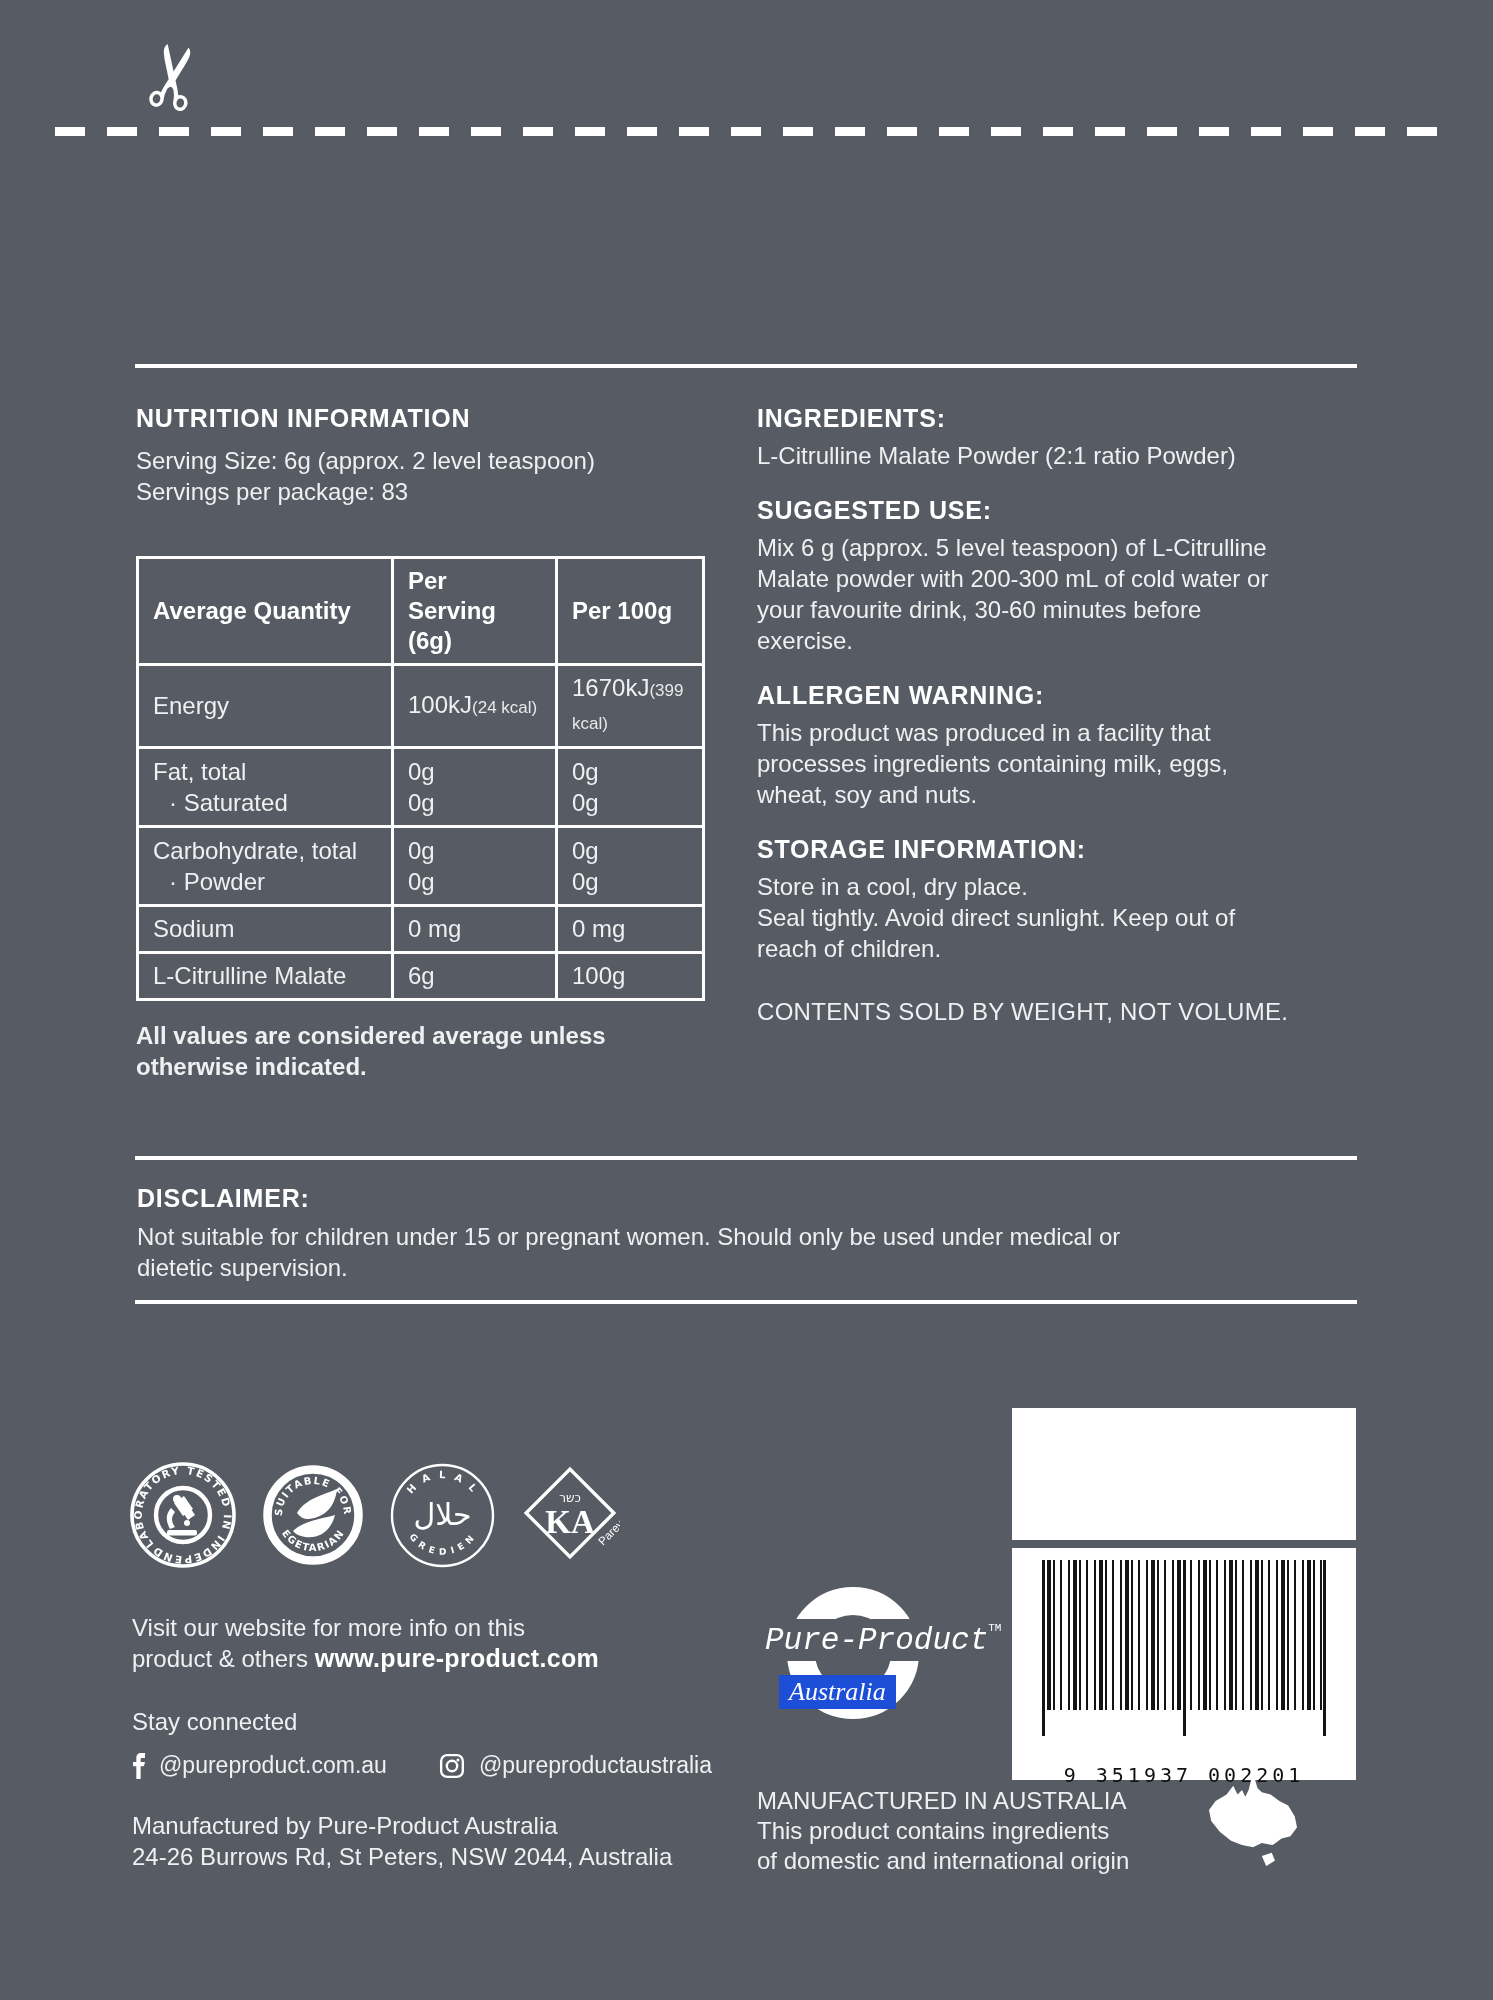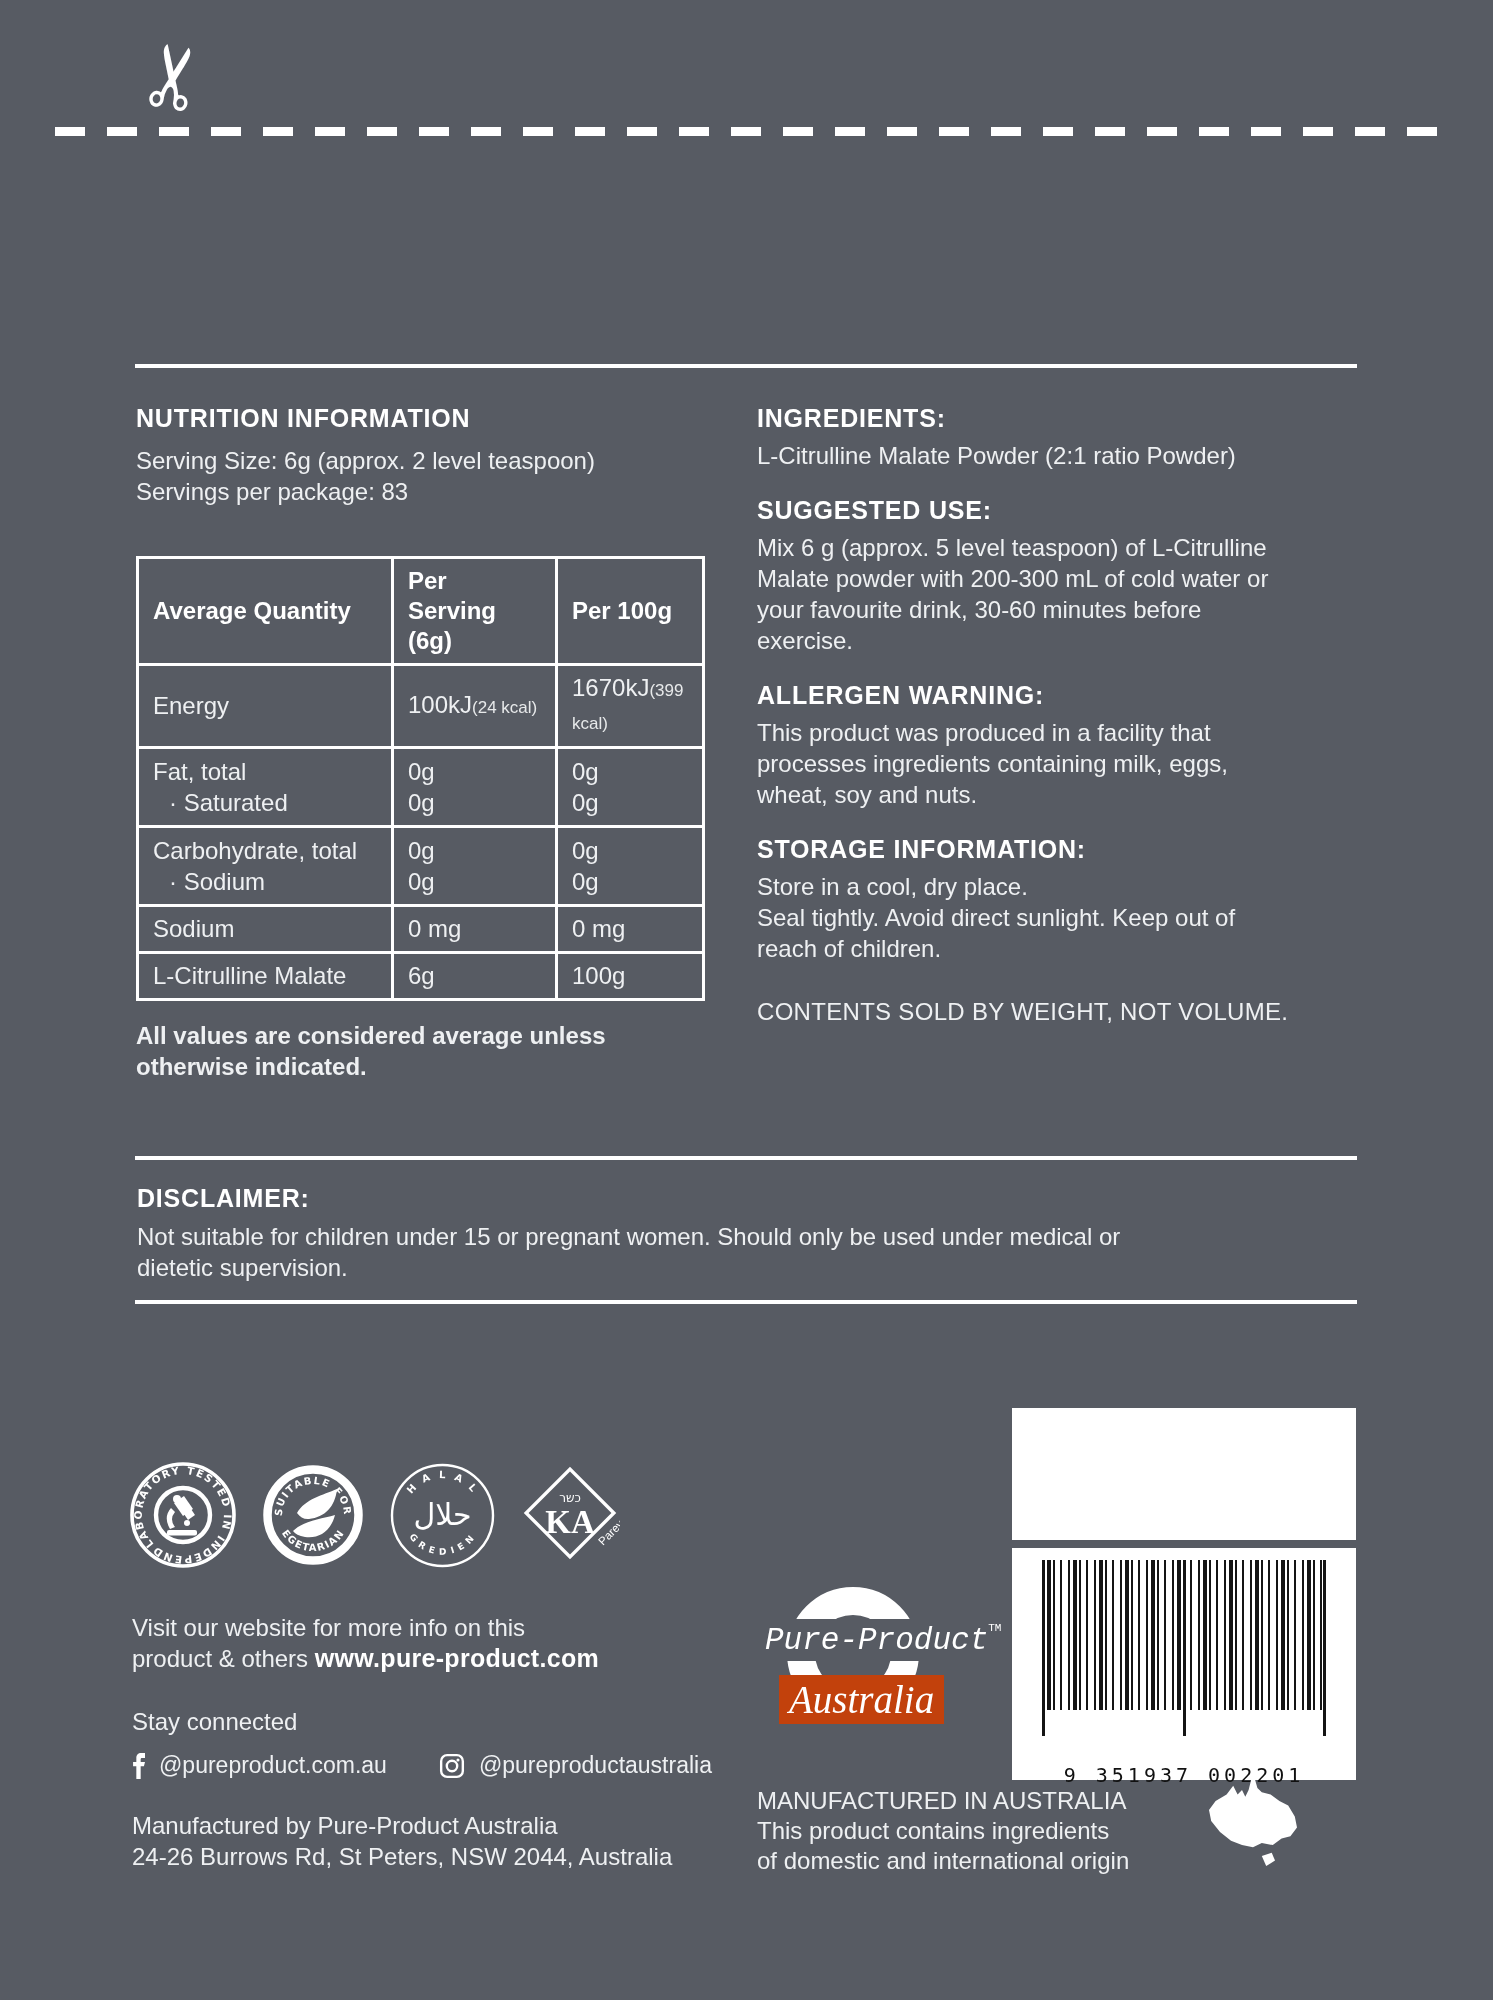--- a/index.html
+++ b/index.html
@@ -64,21 +64,21 @@
   .manu{left:132px;top:1810px;}
 
   
   .logo{left:765px;top:1583px;width:230px;height:190px;}
   .logo-ring{position:absolute;left:22px;top:4px;width:132px;height:132px;border:28px solid #fff;
     border-radius:50%;box-sizing:border-box;}
   .logo-name{position:absolute;left:0;top:36px;font-family:Liberation Mono, monospace;
     font-style:italic;font-size:31px;color:#fff;background:#575b63;padding:3px 2px 3px 0;}
   .logo-tm{font-size:11px;vertical-align:18px;letter-spacing:0;font-style:normal;}
   .logo-region{position:absolute;left:14px;top:92px;font-family:"Liberation Serif",serif;
-    font-style:italic;font-size:39px;color:#fff;background:#c2410c;padding:2px 10px;}
+    font-style:italic;font-size:26px;color:#fff;background:#1d4ed8;padding:2px 10px;}
 
   
   .whitebox{left:1012px;top:1408px;width:344px;height:132px;background:#fff;}
   .bc-panel{left:1012px;top:1548px;width:344px;height:232px;background:#fff;}
   .bars{position:absolute;left:30px;right:30px;top:12px;height:150px;
     background:repeating-linear-gradient(90deg,#141414 0 2px,#fff 2px 5px,#141414 5px 9px,
       #fff 9px 11px,#141414 11px 13px,#fff 13px 18px,#141414 18px 20px,#fff 20px 26px);}
   .guard{position:absolute;top:0;width:3px;height:176px;background:#141414;}
   .g1{left:0;} .g2{left:calc(50% - 1px);} .g3{right:0;}
   .bc-digits{position:absolute;left:0;right:0;top:178px;text-align:center;
@@ -134,21 +134,21 @@
         <div class="cellline">0g</div>
       </td>
       <td>
         <div class="cellline">0g</div>
         <div class="cellline">0g</div>
       </td>
     </tr>
     <tr>
       <td>
         <div class="cellline">Carbohydrate, total</div>
-        <div class="cellline subline">·  Sodium</div>
+        <div class="cellline subline">·  Powder</div>
       </td>
       <td>
         <div class="cellline">0g</div>
         <div class="cellline">0g</div>
       </td>
       <td>
         <div class="cellline">0g</div>
         <div class="cellline">0g</div>
       </td>
     </tr>

